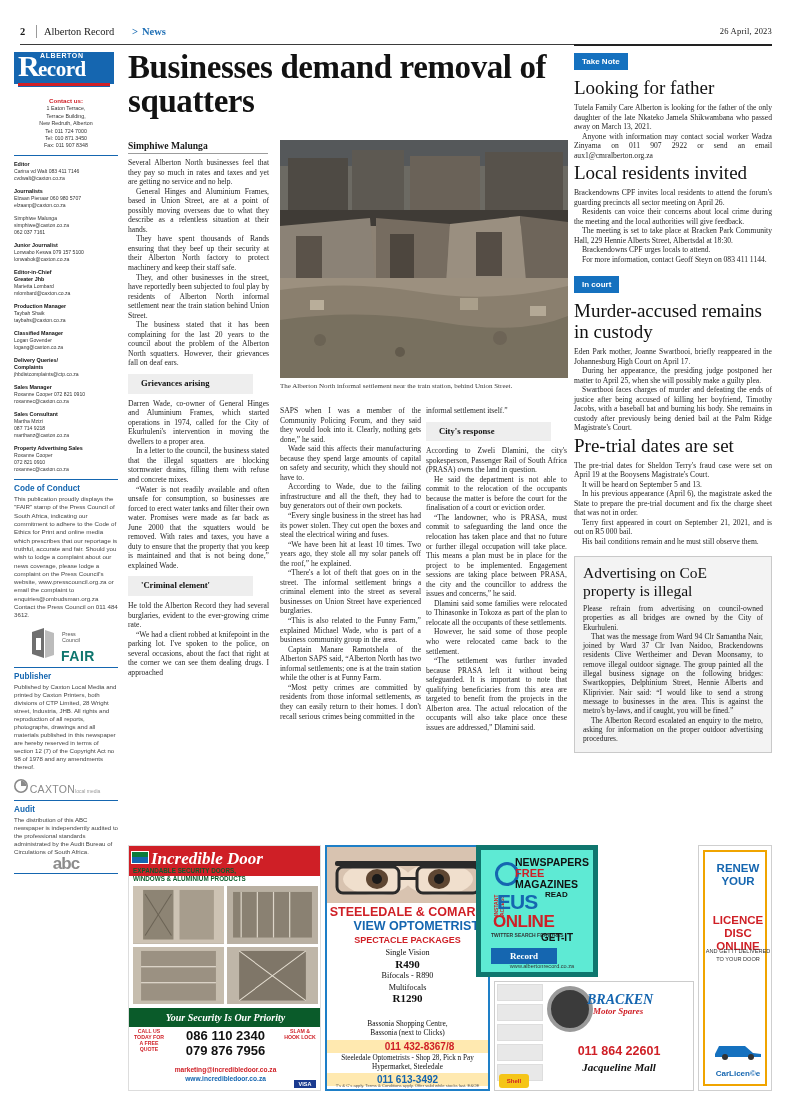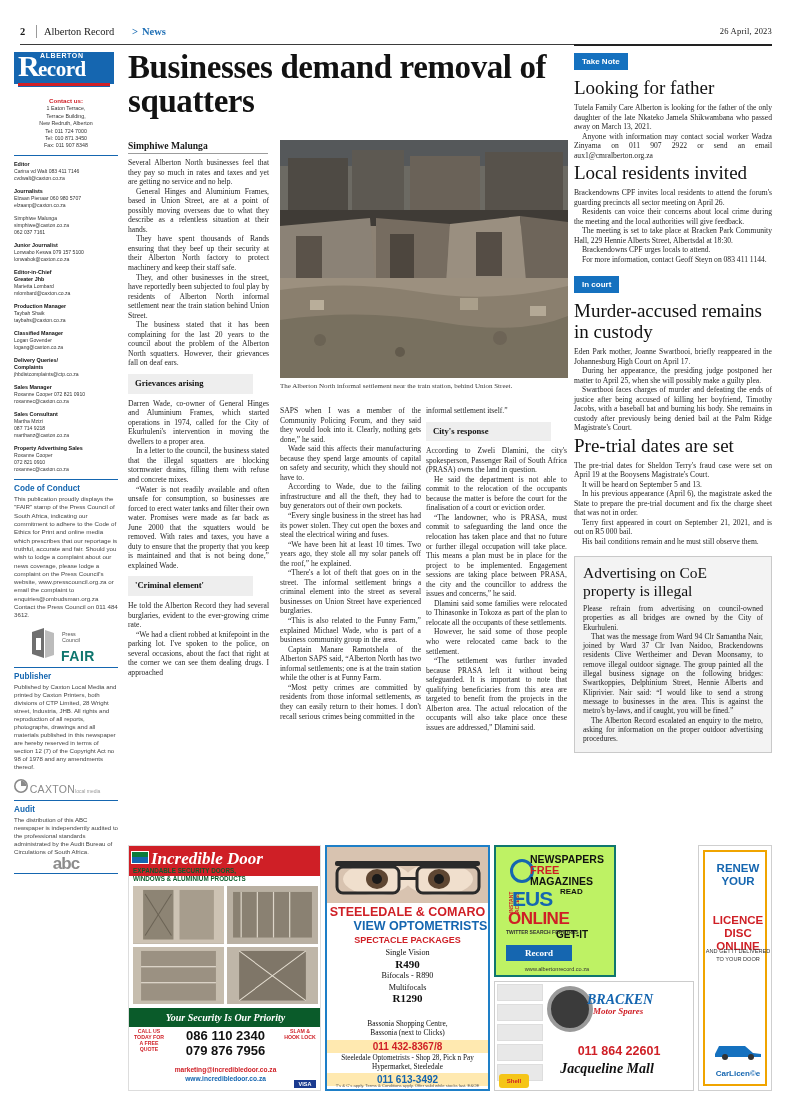--- a/index.html
+++ b/index.html
@@ -55,21 +55,21 @@
   .byline{position:absolute;left:128px;top:140px;width:140px;font-family:"Liberation Serif",serif;font-weight:bold;font-size:9.6px;}
   .bylinerule{position:absolute;left:128px;top:153px;width:140px;height:1px;background:#9c9c9c;}
 
   
   .col{position:absolute;font-family:"Liberation Serif",serif;font-size:7.6px;line-height:9.55px;text-align:justify;color:#1f1f1f;}
   .col p{margin:0;text-indent:8px;}
   .col p.noind{text-indent:0;}
   .col1{left:128px;top:158px;width:141px;}
   .col2{left:280px;top:406px;width:141px;}
   .col3{left:426px;top:406px;width:141px;}
-  .subhead{background:#eeeeee;font-family:"Liberation Serif",serif;font-weight:bold;font-size:8.6px;padding:5px 0 5px 7px;margin:6px 16px 5px 0;color:#111;}
+  .subhead{background:#eeeeee;font-family:"Liberation Serif",serif;font-weight:bold;font-size:8.6px;padding:5px 0 5px 13px;margin:6px 16px 5px 0;color:#111;}
 
   
   .photo{position:absolute;left:280px;top:140px;width:288px;height:238px;overflow:hidden;background:#6d6256;}
   .caption{position:absolute;left:280px;top:382px;width:288px;font-family:"Liberation Serif",serif;font-size:7px;line-height:8.6px;color:#3a3a3a;}
 
   
   .rail{position:absolute;left:574px;top:50px;width:198px;}
   .kicker{display:inline-block;background:#1571bf;color:#fff;font-family:"Liberation Sans",sans-serif;font-weight:bold;font-size:8px;padding:4px 8px 4px 8px;margin-bottom:5px;}
   .rhead{font-family:"Liberation Serif",serif;font-size:19px;line-height:21px;color:#111;margin:2px 0 5px 0;font-weight:normal;}
   .rbody{font-family:"Liberation Serif",serif;font-size:7.6px;line-height:9.5px;text-align:justify;color:#1f1f1f;}
@@ -107,27 +107,27 @@
 
   
   .ad-opto{left:197px;top:0;width:165px;height:246px;background:#ffffff;border:2px solid #1e7fc7;}
   .ad-opto .eyes{position:absolute;left:0;top:0;width:161px;height:56px;background:#c9b7a6;overflow:hidden;}
   .ad-opto .name1{position:absolute;left:0;top:58px;width:161px;text-align:center;font-family:"Liberation Sans",sans-serif;font-weight:bold;font-size:12.5px;color:#cf1f26;line-height:14px;}
   .ad-opto .name2{position:absolute;left:0;top:72px;width:187px;text-align:center;font-family:"Liberation Sans",sans-serif;font-weight:bold;font-size:12.5px;color:#1566b0;line-height:14px;}
   .ad-opto .pkg{position:absolute;left:0;top:88px;width:161px;text-align:center;font-family:"Liberation Sans",sans-serif;font-weight:bold;font-size:9px;color:#cf1f26;}
   .ad-opto .list{position:absolute;left:0;top:100px;width:161px;text-align:center;font-family:"Liberation Serif",serif;font-size:8.2px;line-height:11.5px;color:#111;}
   .ad-opto .price{font-weight:bold;font-size:11px;color:#111;display:block;}
   .ad-opto .addr{position:absolute;left:0;top:172px;width:161px;text-align:center;font-family:"Liberation Serif",serif;font-size:7.4px;line-height:9.4px;color:#111;}
-  .ad-opto .tel1{position:absolute;left:0;top:193px;width:161px;text-align:center;font-family:"Liberation Sans",sans-serif;font-weight:bold;font-size:10px;color:#cf1f26;background:#ffe9b0;padding:1px 0;}
+  .ad-opto .tel1{position:absolute;left:0;top:193px;width:161px;text-align:center;font-family:"Liberation Sans",sans-serif;font-weight:bold;font-size:10px;color:#cf1f26;background:#ffe9b0;padding:1px 12px;}
   .ad-opto .addr2{position:absolute;left:0;top:207px;width:161px;text-align:center;font-family:"Liberation Serif",serif;font-size:7.2px;line-height:9.2px;color:#111;border-radius:7px;}
   .ad-opto .tel2{position:absolute;left:0;top:226px;width:161px;text-align:center;font-family:"Liberation Sans",sans-serif;font-weight:bold;font-size:10px;color:#1566b0;background:#ffe9b0;padding:1px 0;}
   .ad-opto .fine{position:absolute;left:0;bottom:1px;width:161px;text-align:center;font-family:"Liberation Sans",sans-serif;font-size:4.2px;color:#555;}
 
   
-  .ad-np{left:366px;top:0;width:122px;height:132px;background:#bef264;border:2px solid #0f766e;}
+  .ad-np{left:348px;top:0;width:122px;height:132px;background:#5eead4;border:5px solid #0f766e;}
   .ad-np .ribbon{position:absolute;left:0;top:6px;width:18px;font-family:"Liberation Sans",sans-serif;font-weight:bold;font-size:5px;color:#cf1f26;line-height:6px;transform:rotate(-90deg);transform-origin:left top;margin-left:12px;margin-top:60px;}
   .ad-np .l1{position:absolute;left:34px;top:6px;font-family:"Liberation Sans",sans-serif;font-weight:bold;font-size:10.5px;color:#111;}
   .ad-np .l2{position:absolute;left:34px;top:17px;font-family:"Liberation Sans",sans-serif;font-weight:bold;font-size:11px;color:#cf1f26;}
   .ad-np .l3{position:absolute;left:34px;top:28px;font-family:"Liberation Sans",sans-serif;font-weight:bold;font-size:10.5px;color:#111;}
   .ad-np .ring{position:absolute;left:14px;top:12px;width:18px;height:18px;border:3px solid #1566b0;border-radius:50%;}
   .ad-np .eus{position:absolute;left:16px;top:40px;font-family:"Liberation Sans",sans-serif;font-weight:bold;font-size:21px;color:#1566b0;letter-spacing:-1px;}
   .ad-np .read{position:absolute;left:64px;top:40px;font-family:"Liberation Sans",sans-serif;font-weight:bold;font-size:8px;color:#111;line-height:9px;}
   .ad-np .online{position:absolute;left:12px;top:62px;font-family:"Liberation Sans",sans-serif;font-weight:bold;font-size:17px;color:#cf1f26;letter-spacing:-.5px;}
   .ad-np .tw{position:absolute;left:10px;top:82px;font-family:"Liberation Sans",sans-serif;font-weight:bold;font-size:5px;color:#333;line-height:6px;}
   .ad-np .getit{position:absolute;left:60px;top:82px;font-family:"Liberation Sans",sans-serif;font-weight:bold;font-size:10px;color:#111;}
@@ -135,21 +135,21 @@
   .ad-np .url{position:absolute;left:4px;bottom:3px;width:114px;text-align:center;font-family:"Liberation Sans",sans-serif;font-size:5.6px;color:#333;}
 
   
   .ad-brk{left:366px;top:136px;width:200px;height:110px;background:#ffffff;border:1px solid #ccc;}
   .ad-brk .logos{position:absolute;left:2px;top:2px;width:46px;height:106px;}
   .ad-brk .lg{height:15px;margin-bottom:3px;background:#e8e8e8;border:1px solid #ddd;font-family:"Liberation Sans",sans-serif;font-size:5px;text-align:center;line-height:15px;color:#444;}
   .ad-brk .wheel{position:absolute;left:52px;top:4px;width:38px;height:38px;border-radius:50%;background:#3b3b3b;border:4px solid #9a9a9a;}
   .ad-brk .bname{position:absolute;left:92px;top:10px;font-family:"Liberation Serif",serif;font-weight:bold;font-style:italic;font-size:14px;color:#1566b0;}
   .ad-brk .bname2{position:absolute;left:98px;top:24px;font-family:"Liberation Serif",serif;font-weight:bold;font-style:italic;font-size:9px;color:#cf1f26;}
   .ad-brk .tel{position:absolute;left:52px;top:62px;width:144px;text-align:center;font-family:"Liberation Sans",sans-serif;font-weight:bold;font-size:12.5px;color:#cf1f26;}
-  .ad-brk .person{position:absolute;left:40px;top:79px;width:144px;text-align:center;font-family:"Liberation Serif",serif;font-weight:bold;font-style:italic;font-size:14px;color:#111;}
+  .ad-brk .person{position:absolute;left:52px;top:79px;width:144px;text-align:center;font-family:"Liberation Serif",serif;font-weight:bold;font-style:italic;font-size:11px;color:#111;}
   .ad-brk .shell{position:absolute;left:4px;bottom:2px;width:30px;height:14px;background:#f5c518;border-radius:3px;font-family:"Liberation Sans",sans-serif;font-weight:bold;font-size:6px;color:#cf1f26;text-align:center;line-height:14px;}
 
   
   .ad-lic{left:570px;top:0;width:74px;height:246px;background:#ffffff;border:1px solid #cfcfcf;}
   .ad-lic .inner{position:absolute;left:4px;top:4px;right:4px;bottom:4px;border:2px solid #f0a400;background:#fff;}
   .ad-lic .t1{position:absolute;left:0;top:10px;width:66px;text-align:center;font-family:"Liberation Sans",sans-serif;font-weight:bold;font-size:11.5px;color:#1566b0;line-height:13px;}
   .ad-lic .t2{position:absolute;left:0;top:62px;width:66px;text-align:center;font-family:"Liberation Sans",sans-serif;font-weight:bold;font-size:11.5px;color:#cf1f26;line-height:13px;}
   .ad-lic .t3{position:absolute;left:0;top:96px;width:66px;text-align:center;font-family:"Liberation Sans",sans-serif;font-size:5.6px;color:#333;line-height:7.5px;}
   .ad-lic .car{position:absolute;left:6px;bottom:24px;width:54px;height:22px;}
   .ad-lic .brand2{position:absolute;left:0;bottom:6px;width:66px;text-align:center;font-family:"Liberation Sans",sans-serif;font-weight:bold;font-size:8px;color:#1566b0;}

